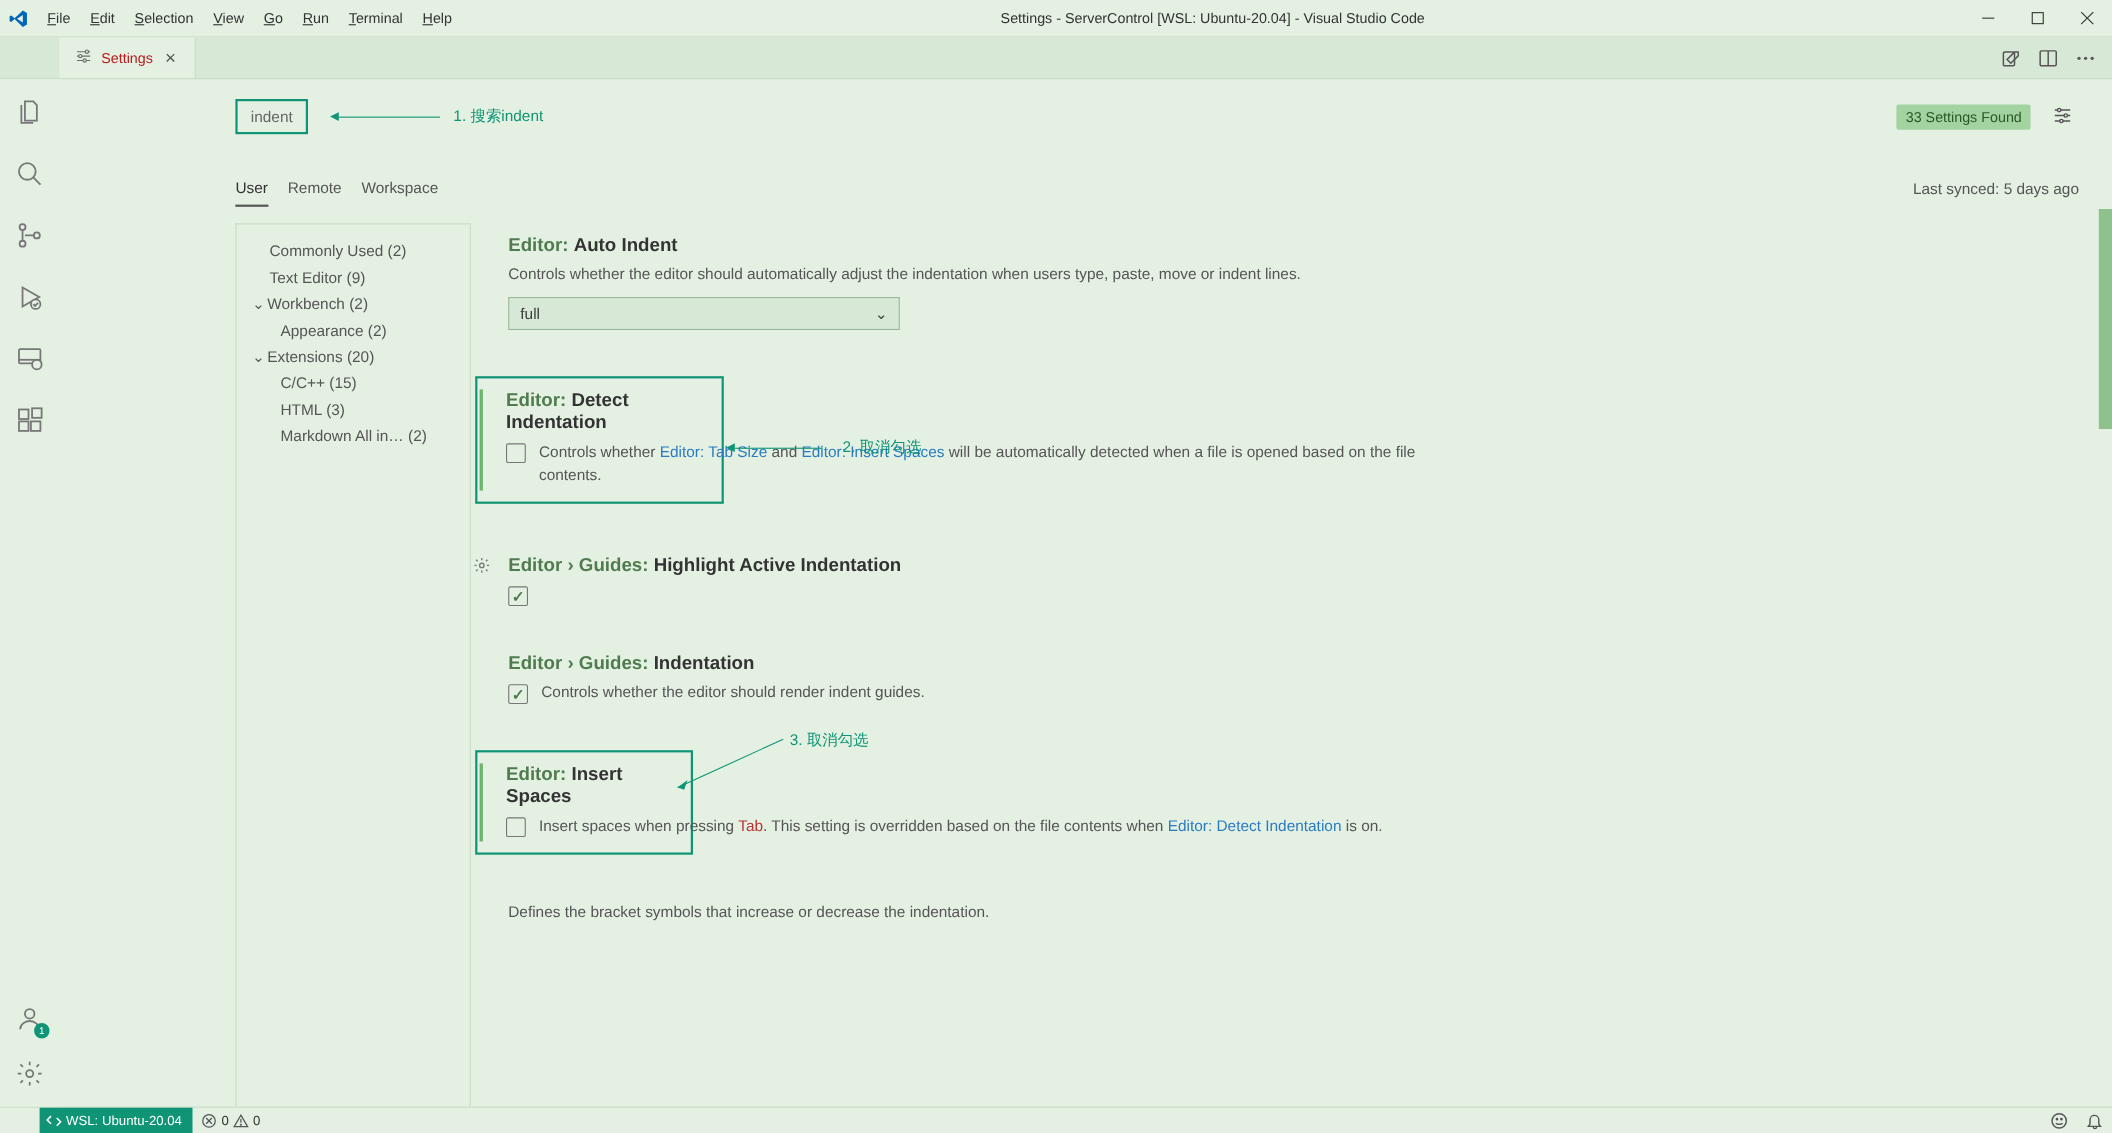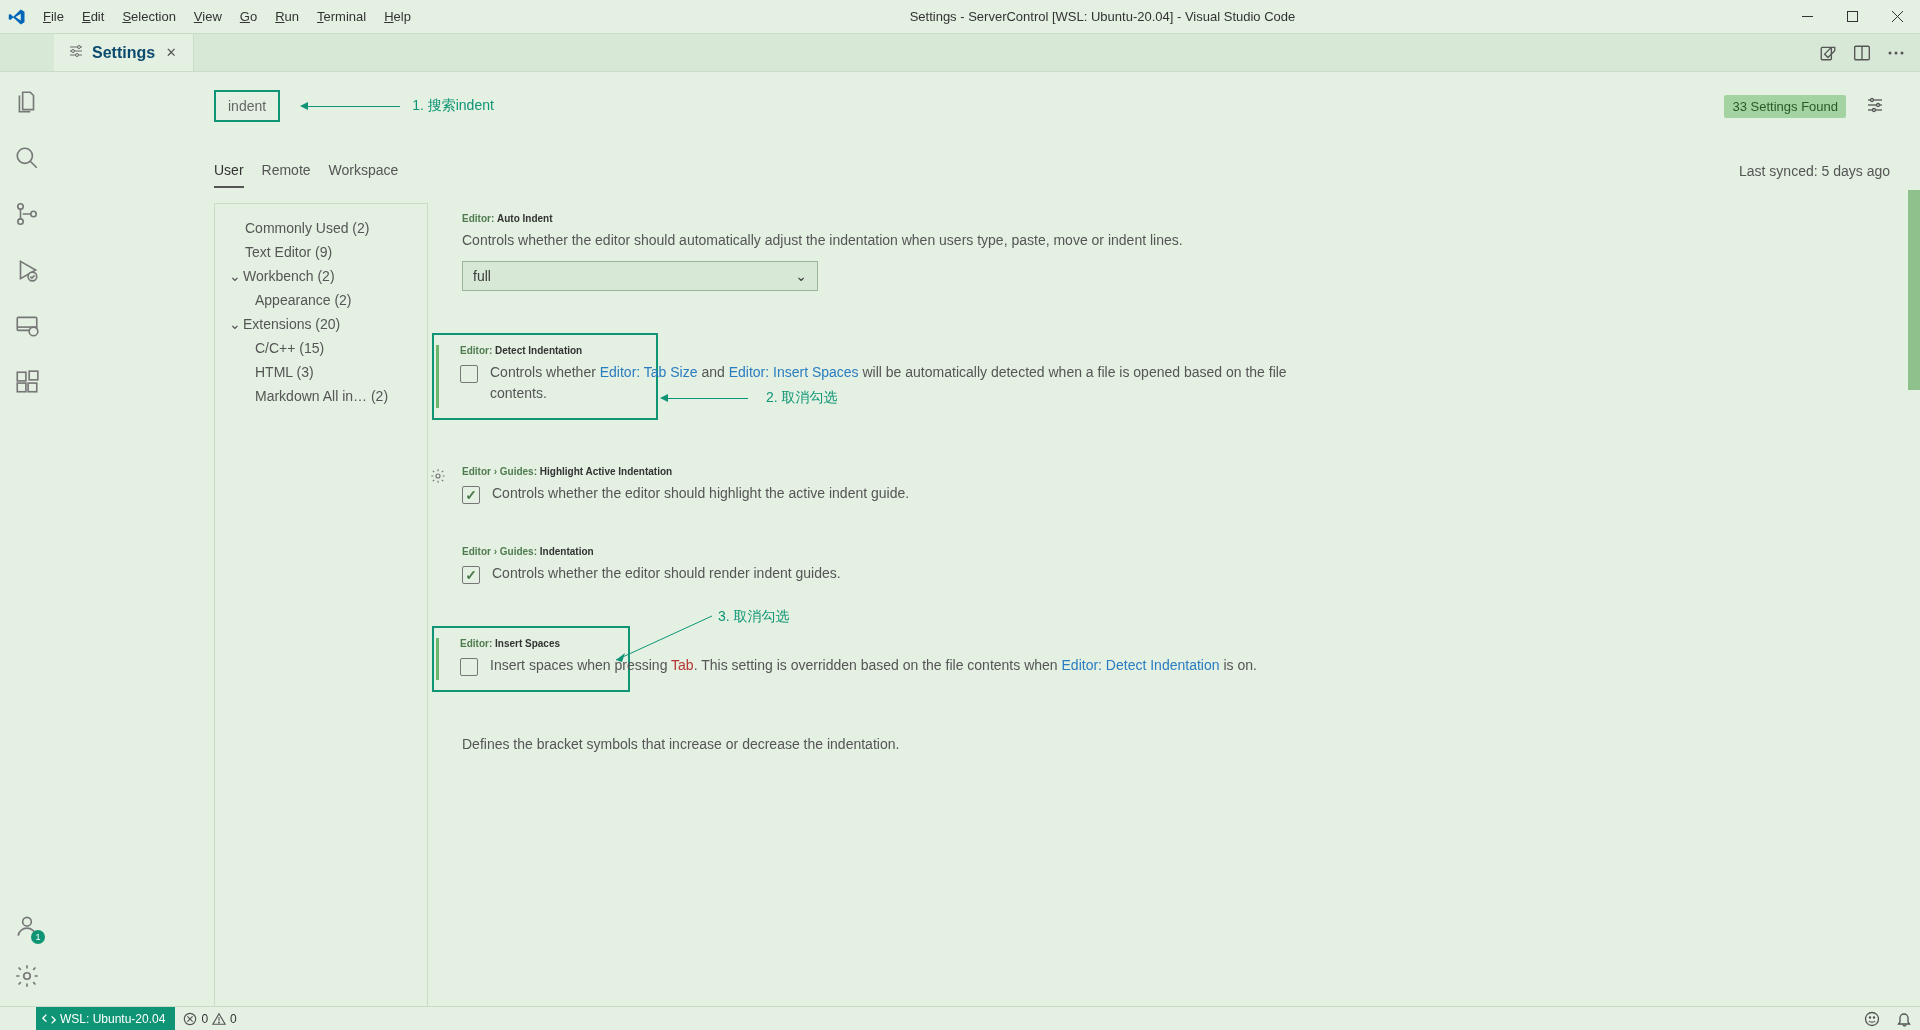--- a/index.html
+++ b/index.html
@@ -13,21 +13,21 @@
     .menu-item .underline { text-decoration: underline; text-decoration-thickness: 1px; }
     .title-text { flex: 1; text-align: center; font-size: 13px; color: #333; }
     .window-controls { display: flex; }
     .window-btn { width: 45px; height: 32px; display: flex; align-items: center; justify-content: center; cursor: pointer; }
     
     
     .tab-bar { height: 38px; background: #d8e8d7; display: flex; align-items: stretch; border-bottom: 1px solid #c9dcc8; }
     .tab-bar .activity-spacer { width: 54px; }
     .tab { padding: 0 14px; display: flex; align-items: center; gap: 8px; background: #e3f0e2; border-right: 1px solid #c9dcc8; }
     .tab .tab-icon { color: #6d6d6d; }
-    .tab-label { font-size: 16px; color: #0c4a6e; font-weight: bold; }
+    .tab-label { font-size: 13px; color: #b91c1c; }
     .tab .close { width: 16px; height: 16px; display: flex; align-items: center; justify-content: center; cursor: pointer; color: #555; }
     .tab-actions { margin-left: auto; display: flex; align-items: center; gap: 6px; padding-right: 10px; }
     .tab-action-btn { width: 28px; height: 28px; display: flex; align-items: center; justify-content: center; cursor: pointer; color: #555; }
     
     
     .main-layout { display: flex; height: calc(100% - 34px - 38px - 24px); }
     
     
     .activity-bar { width: 54px; background: #e3f0e2; display: flex; flex-direction: column; align-items: center; padding-top: 14px; gap: 24px; }
     .activity-item { width: 32px; height: 32px; display: flex; align-items: center; justify-content: center; cursor: pointer; color: #777; position: relative; }
@@ -56,21 +56,21 @@
     
     .settings-body { display: flex; margin-top: 14px; flex: 1; }
     .toc { width: 214px; padding: 12px 0 0 0; border: 1px solid #c9dcc8; border-bottom: none; }
     .toc-item { padding: 4px 0 4px 30px; font-size: 14px; color: #555; cursor: pointer; }
     .toc-item.with-chevron { padding-left: 14px; }
     .toc-item.sub { padding-left: 40px; }
     .chevron { display: inline-block; width: 12px; margin-right: 2px; }
     
     .settings-list { flex: 1; padding: 10px 0 0 34px; }
     .setting-item { margin-bottom: 42px; position: relative; }
-    .setting-title { font-size: 10px; margin-bottom: 6px; }
+    .setting-title { font-size: 17px; margin-bottom: 6px; }
     .title-prefix { color: #507b4f; font-weight: 600; }
     .title-name { color: #333; font-weight: 600; }
     .setting-desc { font-size: 14px; color: #555; line-height: 1.5; max-width: 860px; }
     .desc-link { color: #2a7cc1; }
     .desc-code { color: #b83535; }
     
     .select-box { margin-top: 10px; border: 1px solid #99b698; background: #d8e8d7; padding: 6px 10px; width: 356px; display: flex; justify-content: space-between; align-items: center; cursor: pointer; font-size: 14px; }
     
     .checkbox-row { display: flex; align-items: flex-start; gap: 12px; }
     .checkbox { width: 18px; height: 18px; border: 1.5px solid #777; border-radius: 2px; display: flex; align-items: center; justify-content: center; flex-shrink: 0; margin-top: 3px; cursor: pointer; }
@@ -316,21 +316,20 @@
           <div class="gear-indicator"><svg width="16" height="16" viewBox="0 0 24 24" fill="none" stroke="#777" stroke-width="1.8">
                 <circle cx="12" cy="12" r="3"></circle>
                 <path d="M12 2v3M12 19v3M4.2 4.2l2.1 2.1M17.7 17.7l2.1 2.1M2 12h3M19 12h3M4.2 19.8l2.1-2.1M17.7 6.3l2.1-2.1"></path>
               </svg></div>
           <div class="setting-title">
             <span class="title-prefix">Editor › Guides:</span>
             <span class="title-name">Highlight Active Indentation</span>
           </div>
           <div class="checkbox-row">
             <div class="checkbox checked"></div>
-            <div class="setting-desc">Controls whether the editor should highlight the active indent guide.</div>
           </div>
         </div>
 
         <div class="setting-item">
           <div class="setting-title">
             <span class="title-prefix">Editor › Guides:</span>
             <span class="title-name">Indentation</span>
           </div>
           <div class="checkbox-row">
             <div class="checkbox checked"></div>

